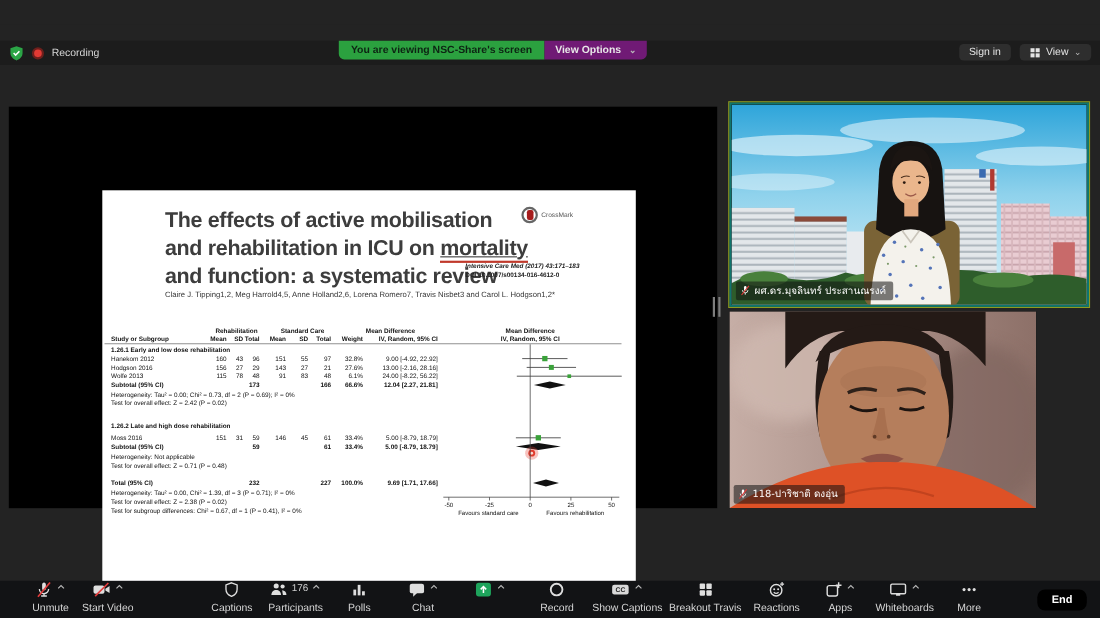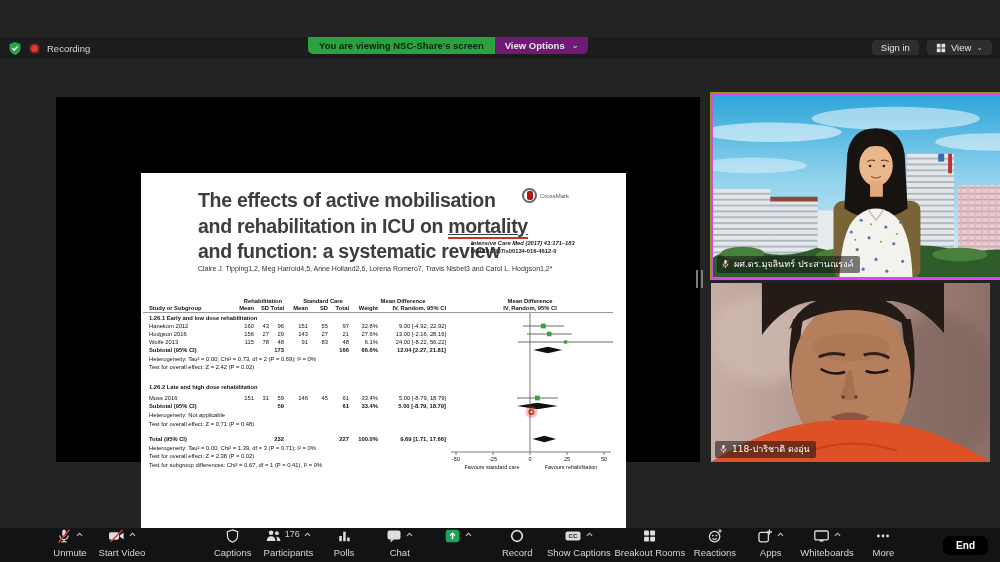--- a/index.html
+++ b/index.html
@@ -12,45 +12,45 @@
   .rec-dot { width:11px; height:11px; border-radius:50%; background:#e23a34; border:2px solid #6e1f1c; }
   .rec-label { font-size:9.5px; color:#d8d8d8; }
   .banner-group { position:absolute; left:308px; top:0; display:flex; height:17px; }
   .banner { background:#2ba13f; color:#0d2413; font-weight:bold; font-size:9.5px; line-height:17px; padding:0 11px; border-radius:0 0 0 5px; }
   .viewopts { background:#701a75; color:#e8e8e8; font-size:9.5px; font-weight:bold; line-height:17px; padding:0 10px; border-radius:0 0 5px 0; display:flex; align-items:center; gap:7px; cursor:pointer; }
   .chev-down { font-size:8px; color:#bbb; line-height:10px; }
   .top-right { position:absolute; right:8px; top:3px; display:flex; gap:8px; }
   .top-btn { background:#2e2e2e; border-radius:4px; color:#e4e4e4; font-size:9.5px; padding:2px 9px; display:flex; align-items:center; gap:5px; cursor:pointer; }
 
   
-  #stage { position:absolute; top:22px; left:0; right:0; bottom:34px; background:#232323;margin-left:48px; }
+  #stage { position:absolute; top:22px; left:0; right:0; bottom:34px; background:#232323; }
   #share-black { position:absolute; left:8px; top:75px; width:644px; height:365px; background:#000; }
   #slide { position:absolute; left:85px; top:76px; width:485px; height:363px; background:#fff; color:#222; }
   .slide-title { position:absolute; left:57px; top:15px; font-size:19.5px; font-weight:600; color:#3d3d3d; line-height:25.5px; letter-spacing:-0.3px; }
   .red-underline { border-bottom:2px solid #c0392b;text-decoration:underline; }
   .crossmark { position:absolute; left:381px; top:15px; display:flex; align-items:center; gap:3px; }
   .cm-circle { width:15px; height:15px; border-radius:50%; border:2px solid #666; background:#fff; display:flex; align-items:center; justify-content:center; }
   .cm-inner { width:6px; height:9px; border-radius:2px; background:#a61c1c; }
   .cm-label { font-size:6px; color:#555; }
   .journal { position:absolute; left:330px; top:67px; font-size:5.8px; font-weight:bold; color:#222; line-height:7.5px; }
   .journal .it { font-style:italic; }
   .authors { position:absolute; left:57px; top:92px; font-size:7px; color:#333; }
   #forest-container { position:absolute; left:0; top:122px; width:485px; height:184px; }
 
   
   .video-tile { position:absolute; overflow:hidden; background:#111; }
-  #video1 { left:663px; top:71px; width:327px; height:186px; border:2px solid #d946ef; outline:1px solid #8f9b1e; }
+  #video1 { left:663px; top:71px; width:327px; height:186px; border:2px solid #0f766e; outline:1px solid #8f9b1e; }
   #video2 { left:663px; top:261px; width:279px; height:179px; }
   .video-tile svg.scene { position:absolute; inset:0; width:100%; height:100%; }
   .name-tag { position:absolute; left:4px; bottom:4px; background:rgba(18,18,18,0.55); border-radius:2px; padding:1px 6px 2px 4px; display:flex; align-items:center; gap:4px; color:#fff; font-size:9px; font-family:"DejaVu Sans","Liberation Sans",sans-serif; white-space:nowrap; }
   #resize-handle { position:absolute; left:648px; top:248px; width:7px; height:18px; border-left:2px solid #7d7d7d; border-right:2px solid #7d7d7d; cursor:col-resize; }
 
   
   #toolbar { position:absolute; left:0; right:0; bottom:0; height:34px; background:#121315; display:flex; align-items:stretch; z-index:20; }
-  .tb-left { display:flex; padding-left:20px;margin-left:24px; }
+  .tb-left { display:flex; padding-left:20px; }
   .tb-center { flex:1; display:flex; justify-content:space-evenly; margin:0 30px 0 55px; }
   .tb-right { display:flex; align-items:center; padding-right:12px; }
   .tb-item { display:flex; flex-direction:column; align-items:center; justify-content:flex-start; min-width:52px; color:#d6d6d6; cursor:pointer; position:relative; padding-top:2px; }
   .tb-icon-row { height:16px; display:flex; align-items:center; gap:2px; }
   .tb-label { font-size:9.5px; margin-top:1px; white-space:nowrap; }
   .tb-item.share-active .tb-label { color:#18a850; font-weight:normal;margin-top:16px; }
   .tb-count { font-size:9px; color:#cfcfcf; position:relative; top:-4px; margin-left:1px; }
   .tb-chevron { position:relative; top:-5px; margin-left:1px; }
   .end-btn { background:#000000; color:#fff; font-size:10px; font-weight:bold; border:none; border-radius:7px; padding:4px 13px; cursor:pointer; }
 </style>
@@ -461,21 +461,21 @@
         </div>
         <div class="tb-item">
           <div class="tb-icon-row">
             <span><svg width="15" height="16" viewBox="0 0 16 16">
                 <rect x="2.2" y="2.2" width="5.2" height="5.2" rx="0.8" fill="#dedede"></rect>
                 <rect x="8.7" y="2.2" width="5.2" height="5.2" rx="0.8" fill="#dedede"></rect>
                 <rect x="2.2" y="8.7" width="5.2" height="5.2" rx="0.8" fill="#dedede"></rect>
                 <rect x="8.7" y="8.7" width="5.2" height="5.2" rx="0.8" fill="#dedede"></rect>
               </svg></span>
           </div>
-          <div class="tb-label">Breakout Rooms</div>
+          <div class="tb-label">Breakout Travis</div>
         </div>
         <div class="tb-item">
           <div class="tb-icon-row">
             <span><svg width="16" height="16" viewBox="0 0 16 16">
                 <circle cx="7.6" cy="8.6" r="5.2" fill="none" stroke="#dedede" stroke-width="1.3"></circle>
                 <circle cx="5.8" cy="7.6" r="0.9" fill="#dedede"></circle>
                 <circle cx="9.4" cy="7.6" r="0.9" fill="#dedede"></circle>
                 <path d="M5.4 10.4q2.2 2 4.4 0" fill="none" stroke="#dedede" stroke-width="1.1"></path>
                 <path d="M13 1.2v3.6M11.2 3h3.6" stroke="#dedede" stroke-width="1.1"></path>
               </svg></span>

